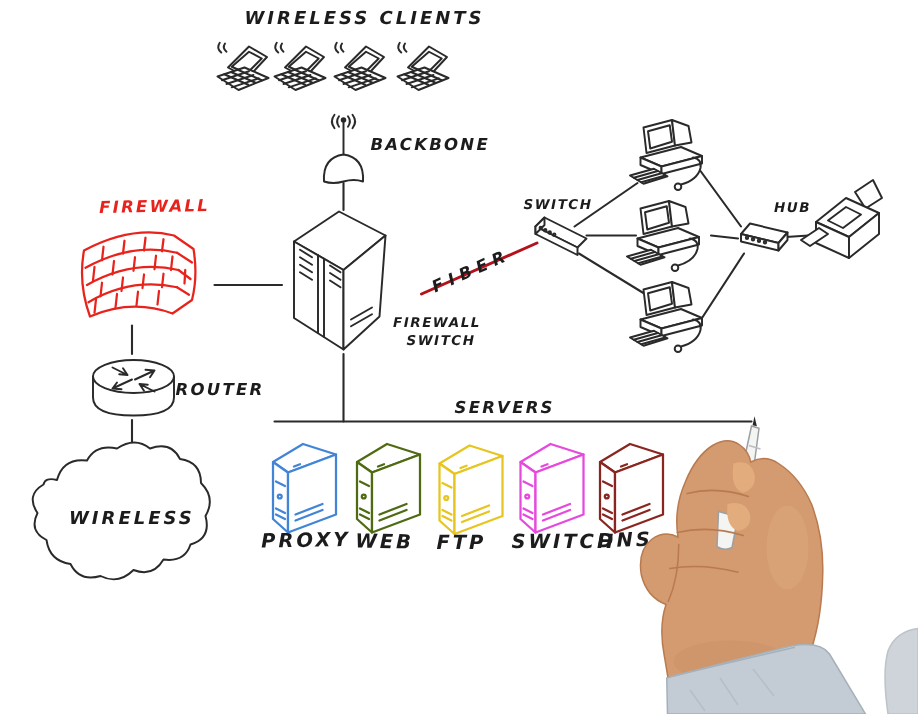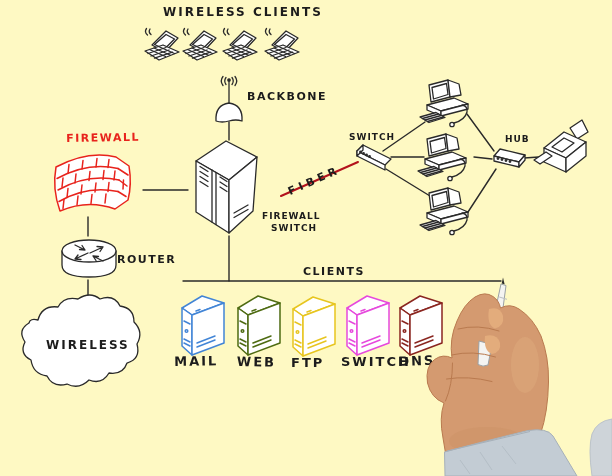--- a/index.html
+++ b/index.html
@@ -1,17 +1,17 @@
 <!DOCTYPE html>
 <html><head>
 <meta charset="utf-8">
 <style>
   html,body{margin:0;padding:0;background:#888;}
-  .stage{position:relative;width:612px;height:476px;background:#fef9c3;overflow:hidden;
-         font-family:"DejaVu Sans",sans-serif;}
+  .stage{position:relative;width:612px;height:476px;background:#ffffff;overflow:hidden;
+         font-family:"DejaVu Sans",sans-serif;font-style:italic;}
   svg{position:absolute;left:0;top:0;}
   .lbl{position:absolute;color:#1c1c1c;white-space:nowrap;letter-spacing:1.5px;
        font-family:"DejaVu Sans",sans-serif;font-size:11px;font-weight:bold;
        transform-origin:left top;}
   .lbl.big{font-size:12px;letter-spacing:2px;}
   .lbl.small{font-size:9px;letter-spacing:1px;text-align:right;}
   .lbl.server-name{font-size:13px;letter-spacing:2px;}
   .lbl.red{color:#e8231c;}
   .lbl.fiber{transform:rotate(-24deg);letter-spacing:4px;font-size:11px;}
 </style>
@@ -176,25 +176,25 @@
     </g>
   </svg>
 
   <div class="lbl big" style="left:163px;top:5px;">WIRELESS CLIENTS</div>
   <div class="lbl" style="left:247px;top:90px;">BACKBONE</div>
   <div class="lbl red" style="left:66px;top:132px;transform:rotate(-1deg);">FIREWALL</div>
   <div class="lbl small" style="left:262px;top:211px;">FIREWALL</div>
   <div class="lbl small" style="left:271px;top:223px;">SWITCH</div>
   <div class="lbl fiber" style="left:286px;top:186px;">FIBER</div>
   <div class="lbl small" style="left:349px;top:132px;">SWITCH</div>
-  <div class="lbl small" style="left:505px;top:134px;">HUB</div>
+  <div class="lbl small" style="left:516px;top:134px;">HUB</div>
   <div class="lbl" style="left:117px;top:253px;">ROUTER</div>
   <div class="lbl big" style="left:46px;top:338px;">WIRELESS</div>
-  <div class="lbl" style="left:303px;top:265px;">CLIENTS</div>
-  <div class="lbl server-name" style="left:174px;top:354px;transform:rotate(-1deg);">MAIL</div>
+  <div class="lbl" style="left:303px;top:265px;">SERVERS</div>
+  <div class="lbl server-name" style="left:174px;top:354px;transform:rotate(-1deg);">PROXY</div>
   <div class="lbl server-name" style="left:237px;top:354px;transform:rotate(1deg);">WEB</div>
   <div class="lbl server-name" style="left:291px;top:355px;">FTP</div>
   <div class="lbl server-name" style="left:341px;top:354px;">SWITCH</div>
   <div class="lbl server-name" style="left:398px;top:354px;transform:rotate(-2deg);">DNS</div>
 
   <svg width="612" height="476" viewBox="0 0 612 476">
 
     <g>
       <path d="M501 284 L506 285.5 L496.5 357 L486 353.5 Z" fill="#f4f4f2" stroke="#9aa0a4" stroke-width="1"></path>
       <path d="M501.7 283.5 L503 277.5 L504.6 284.2 Z" fill="#2a2a2a"></path>

